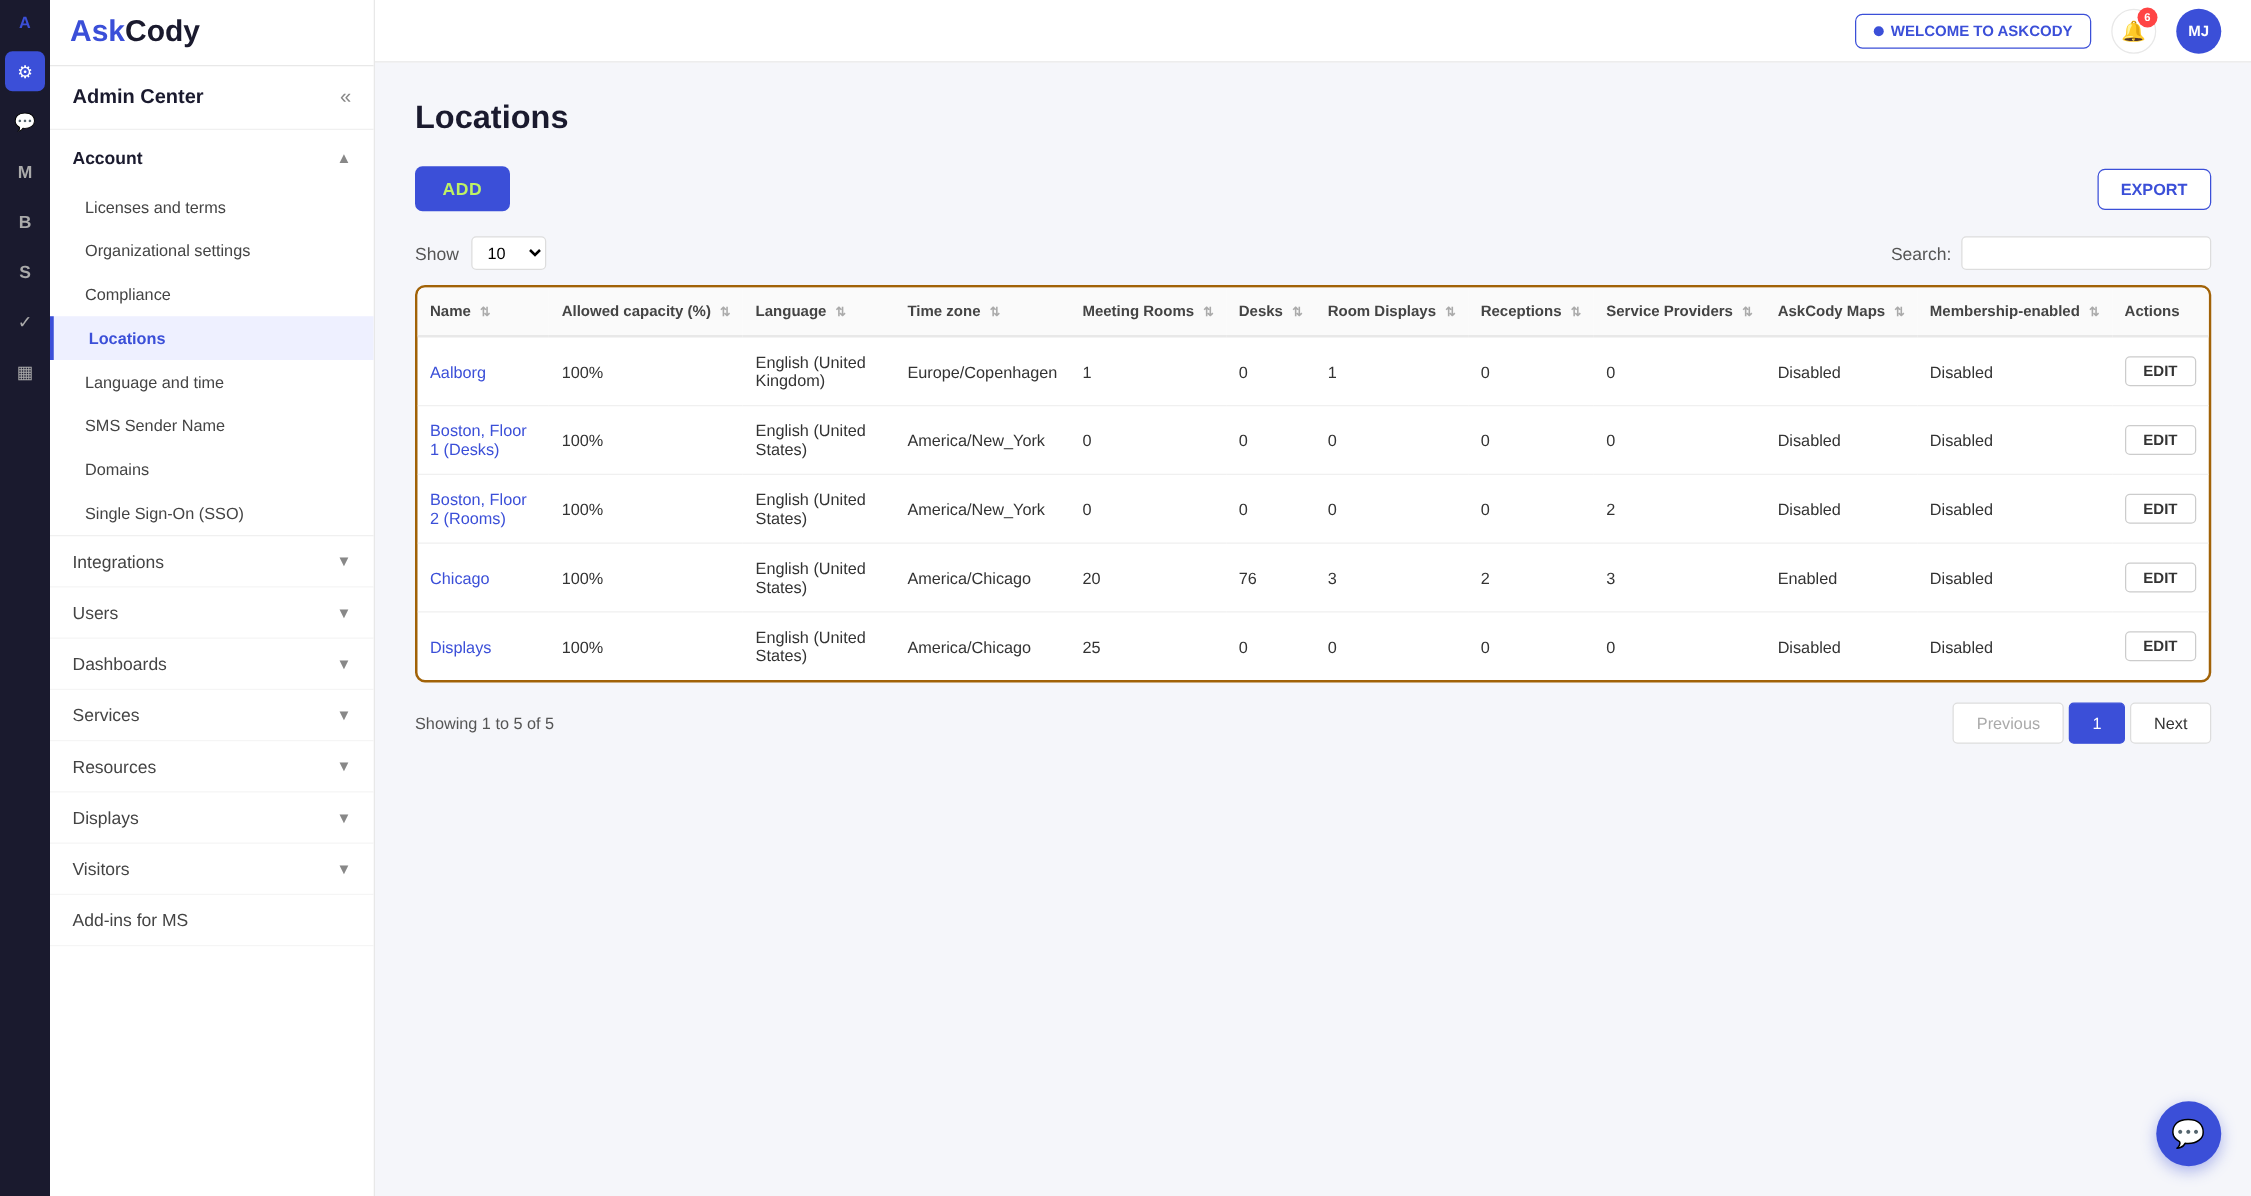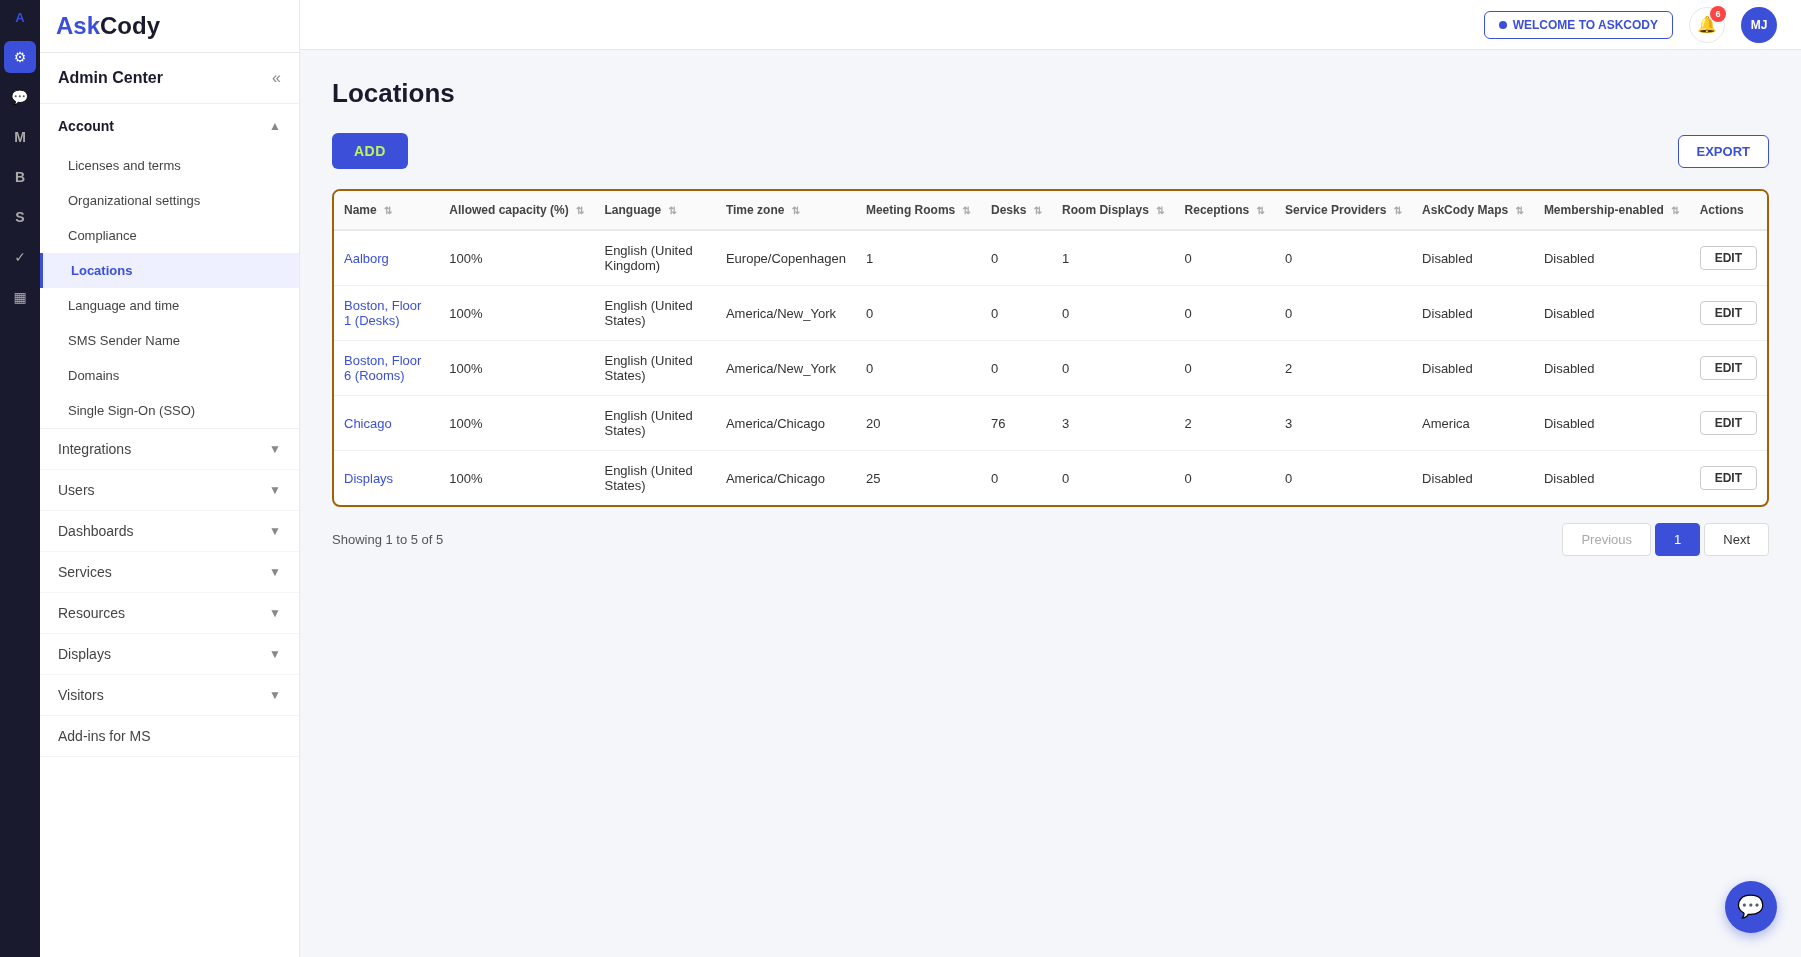--- a/index.html
+++ b/index.html
@@ -447,20 +447,35 @@
   </div>
 
   <div class="content">
     <h1 class="page-title">Locations</h1>
 
     <div class="toolbar">
       <button class="add-btn">ADD</button>
       <button class="export-btn">EXPORT</button>
     </div>
 
+    <div class="table-controls">
+      <div class="show-control">
+        <span>Show</span>
+        <select class="show-select">
+          <option>10</option>
+          <option>25</option>
+          <option>50</option>
+          <option>100</option>
+        </select>
+      </div>
+      <div class="search-control">
+        <span>Search:</span>
+        <input class="search-input" type="text" style="">
+      </div>
+    </div>
 
     <div class="table-container">
       <table>
         <thead>
           <tr>
             <th>
               <span>Name</span>
               <span class="sort-icon">⇅</span>
             </th>
             <th>
@@ -534,21 +549,21 @@
             <td>0</td>
             <td>0</td>
             <td>0</td>
             <td>0</td>
             <td>Disabled</td>
             <td>Disabled</td>
             <td><button class="edit-btn">EDIT</button></td>
           </tr>
 
           <tr>
-            <td><span class="link-cell">Boston, Floor 6 (Rooms)</span></td>
+            <td><span class="link-cell">Boston, Floor 2 (Rooms)</span></td>
             <td>100%</td>
             <td>English (United States)</td>
             <td>America/New_York</td>
             <td>0</td>
             <td>0</td>
             <td>0</td>
             <td>0</td>
             <td>2</td>
             <td>Disabled</td>
             <td>Disabled</td>
@@ -558,21 +573,21 @@
           <tr>
             <td><span class="link-cell">Chicago</span></td>
             <td>100%</td>
             <td>English (United States)</td>
             <td>America/Chicago</td>
             <td>20</td>
             <td>76</td>
             <td>3</td>
             <td>2</td>
             <td>3</td>
-            <td>America</td>
+            <td>Enabled</td>
             <td>Disabled</td>
             <td><button class="edit-btn">EDIT</button></td>
           </tr>
 
           <tr>
             <td><span class="link-cell">Displays</span></td>
             <td>100%</td>
             <td>English (United States)</td>
             <td>America/Chicago</td>
             <td>25</td>

